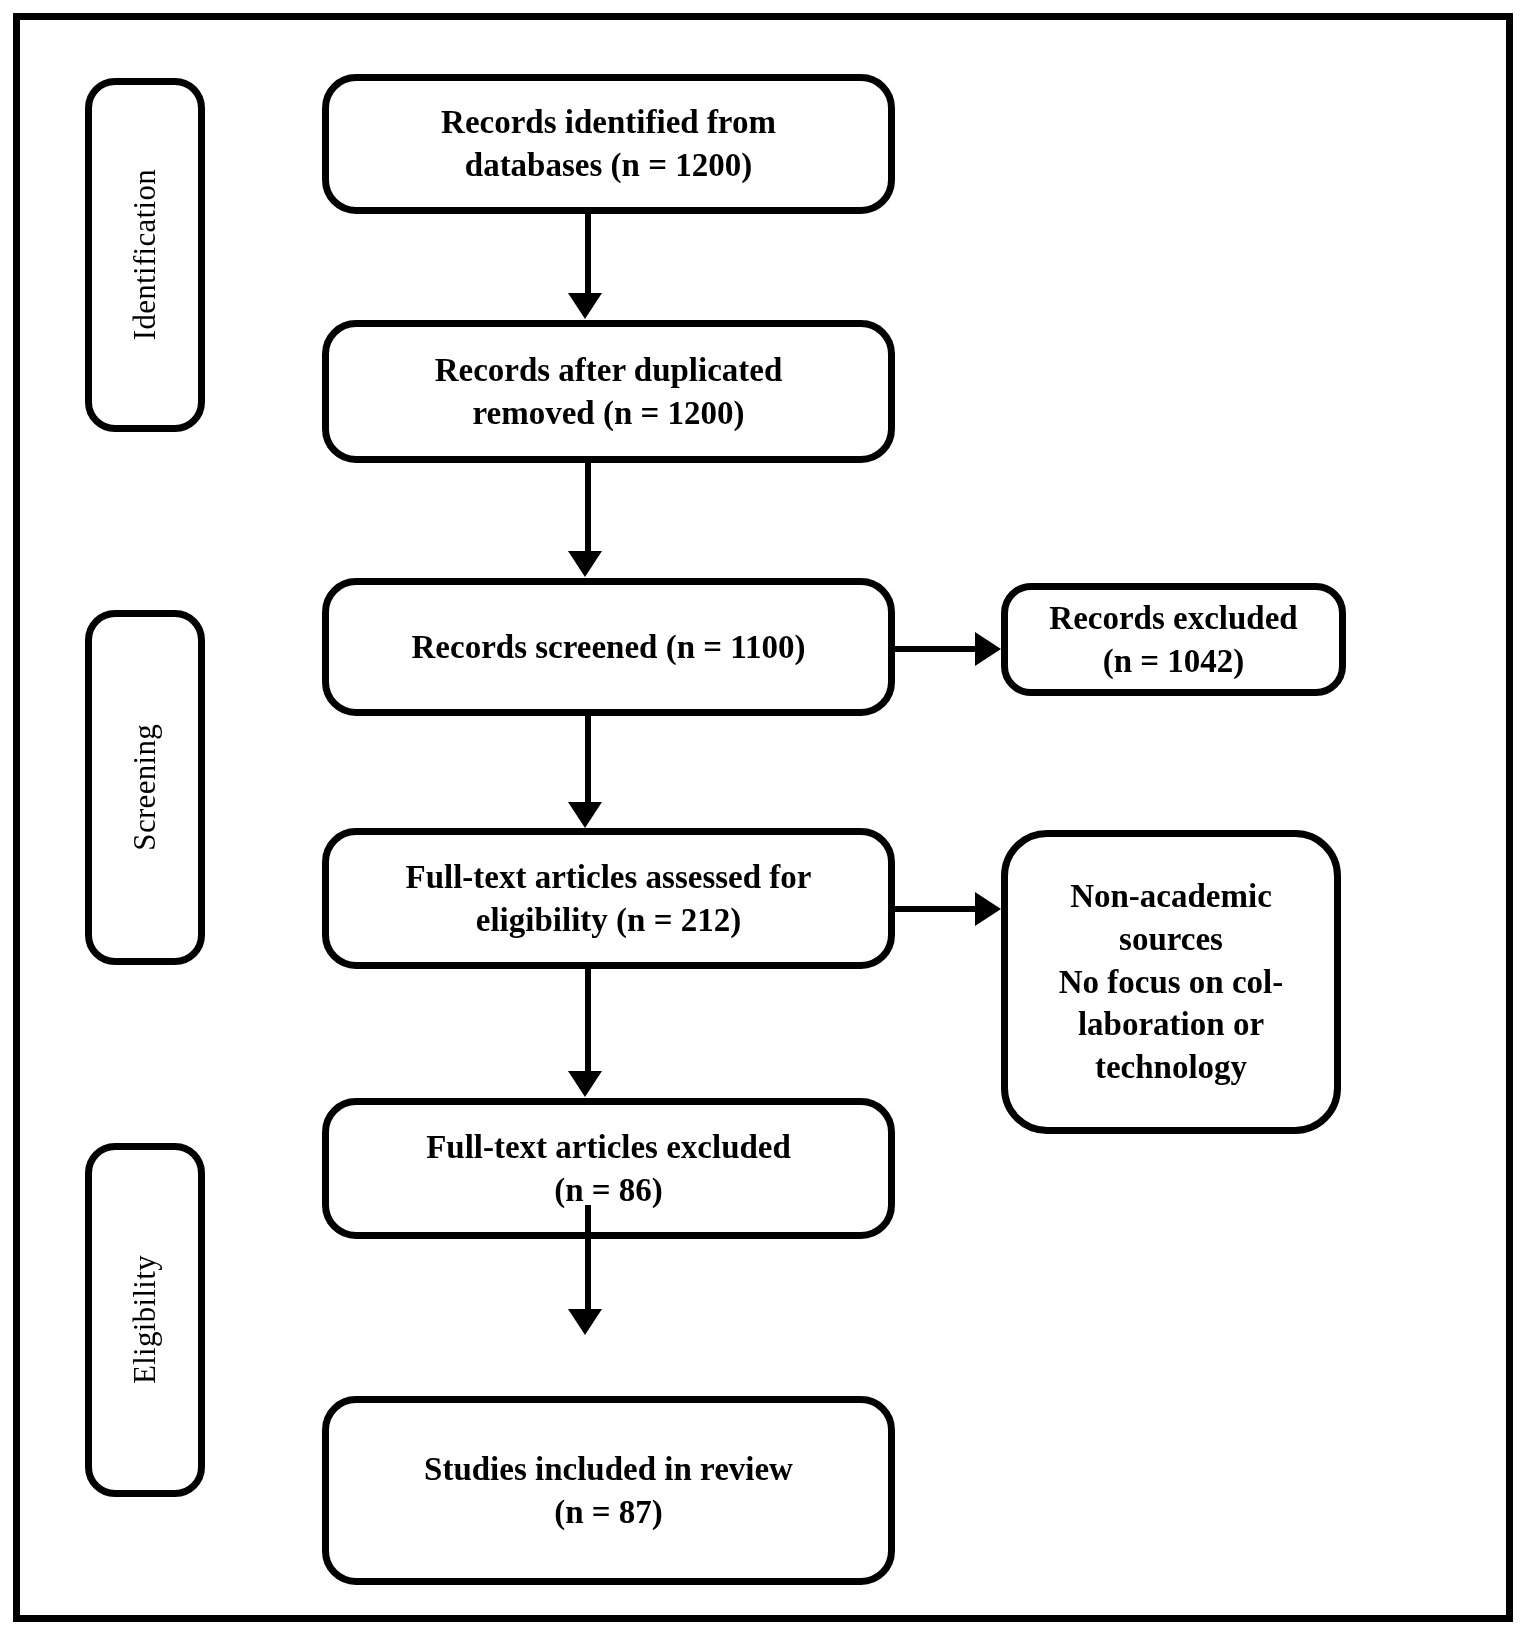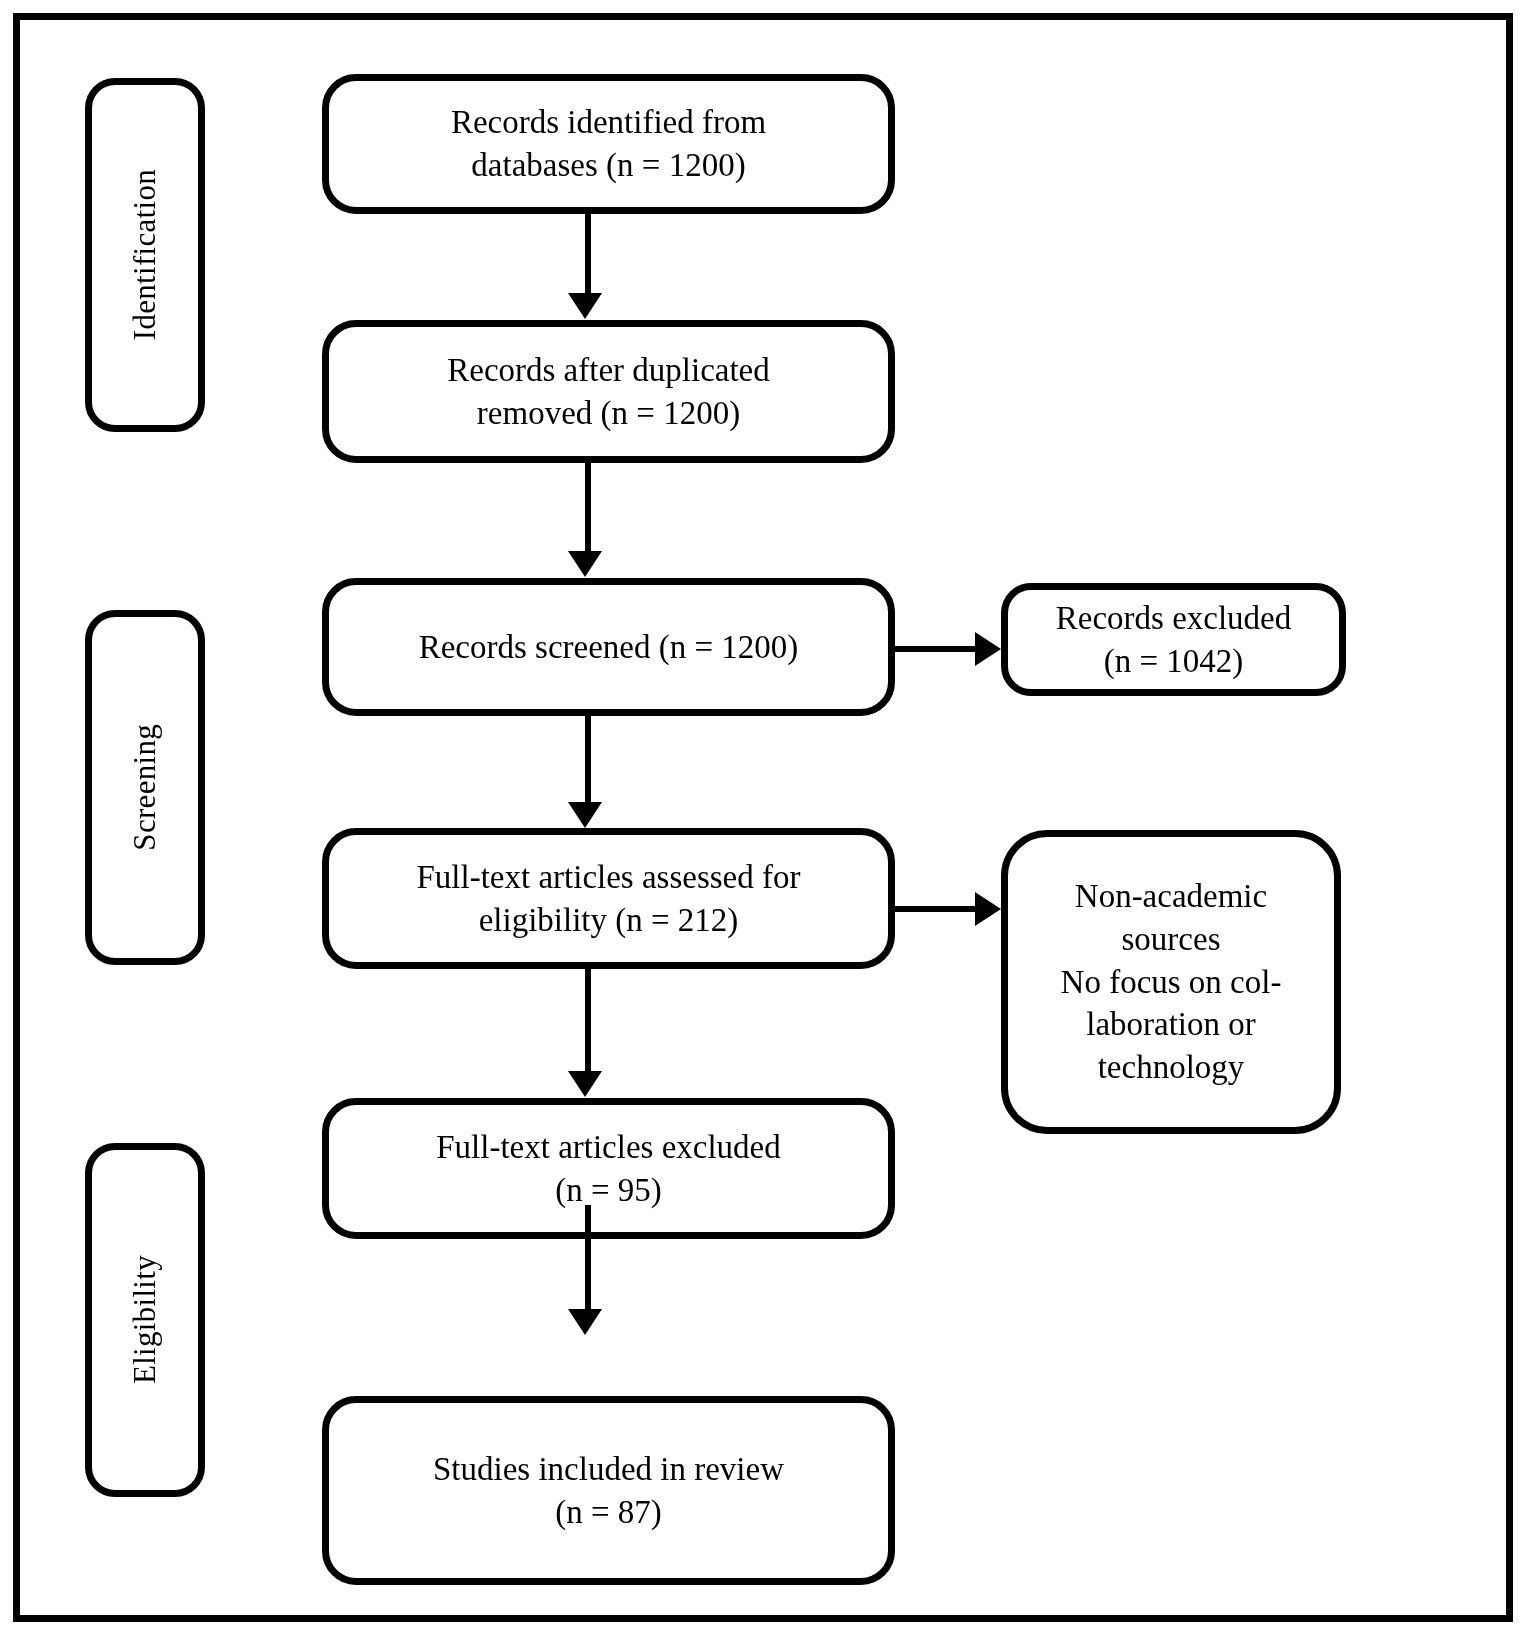--- a/index.html
+++ b/index.html
@@ -37,20 +37,21 @@
     box-sizing: border-box;
     background: #ffffff;
     display: flex;
     align-items: center;
     justify-content: center;
     text-align: center;
     color: #000000;
     line-height: 1.30;
     font-size: 33px;
     padding: 4px 18px;
+    font-weight: bold;
   }
   .node .txt {
     display: block;
     width: 100%;
     white-space: pre-line;
   }
 
   
   .stage {
     position: absolute;
@@ -122,31 +123,31 @@
     <span class="txt">Records identified from
 databases (n = 1200)</span>
   </div>
 
   <div class="node" style="left:322px; top:320px; width:573px; height:143px;justify-content:center;">
     <span class="txt">Records after duplicated
 removed (n = 1200)</span>
   </div>
 
   <div class="node" style="left:322px; top:578px; width:573px; height:138px;">
-    <span class="txt">Records screened (n = 1200)</span>
+    <span class="txt">Records screened (n = 1100)</span>
   </div>
 
   <div class="node" style="left:322px; top:828px; width:573px; height:141px;">
     <span class="txt">Full-text articles assessed for
 eligibility (n = 212)</span>
   </div>
 
   <div class="node" style="left:322px; top:1098px; width:573px; height:141px;">
     <span class="txt">Full-text articles excluded
-(n = 95)</span>
+(n = 86)</span>
   </div>
 
   <div class="node" style="left:322px; top:1396px; width:573px; height:189px;">
     <span class="txt">Studies included in review
 (n = 87)</span>
   </div>
 
   <div class="node" style="left:1001px; top:583px; width:345px; height:113px; border-radius:30px;">
     <span class="txt">Records excluded
 (n = 1042)</span>

